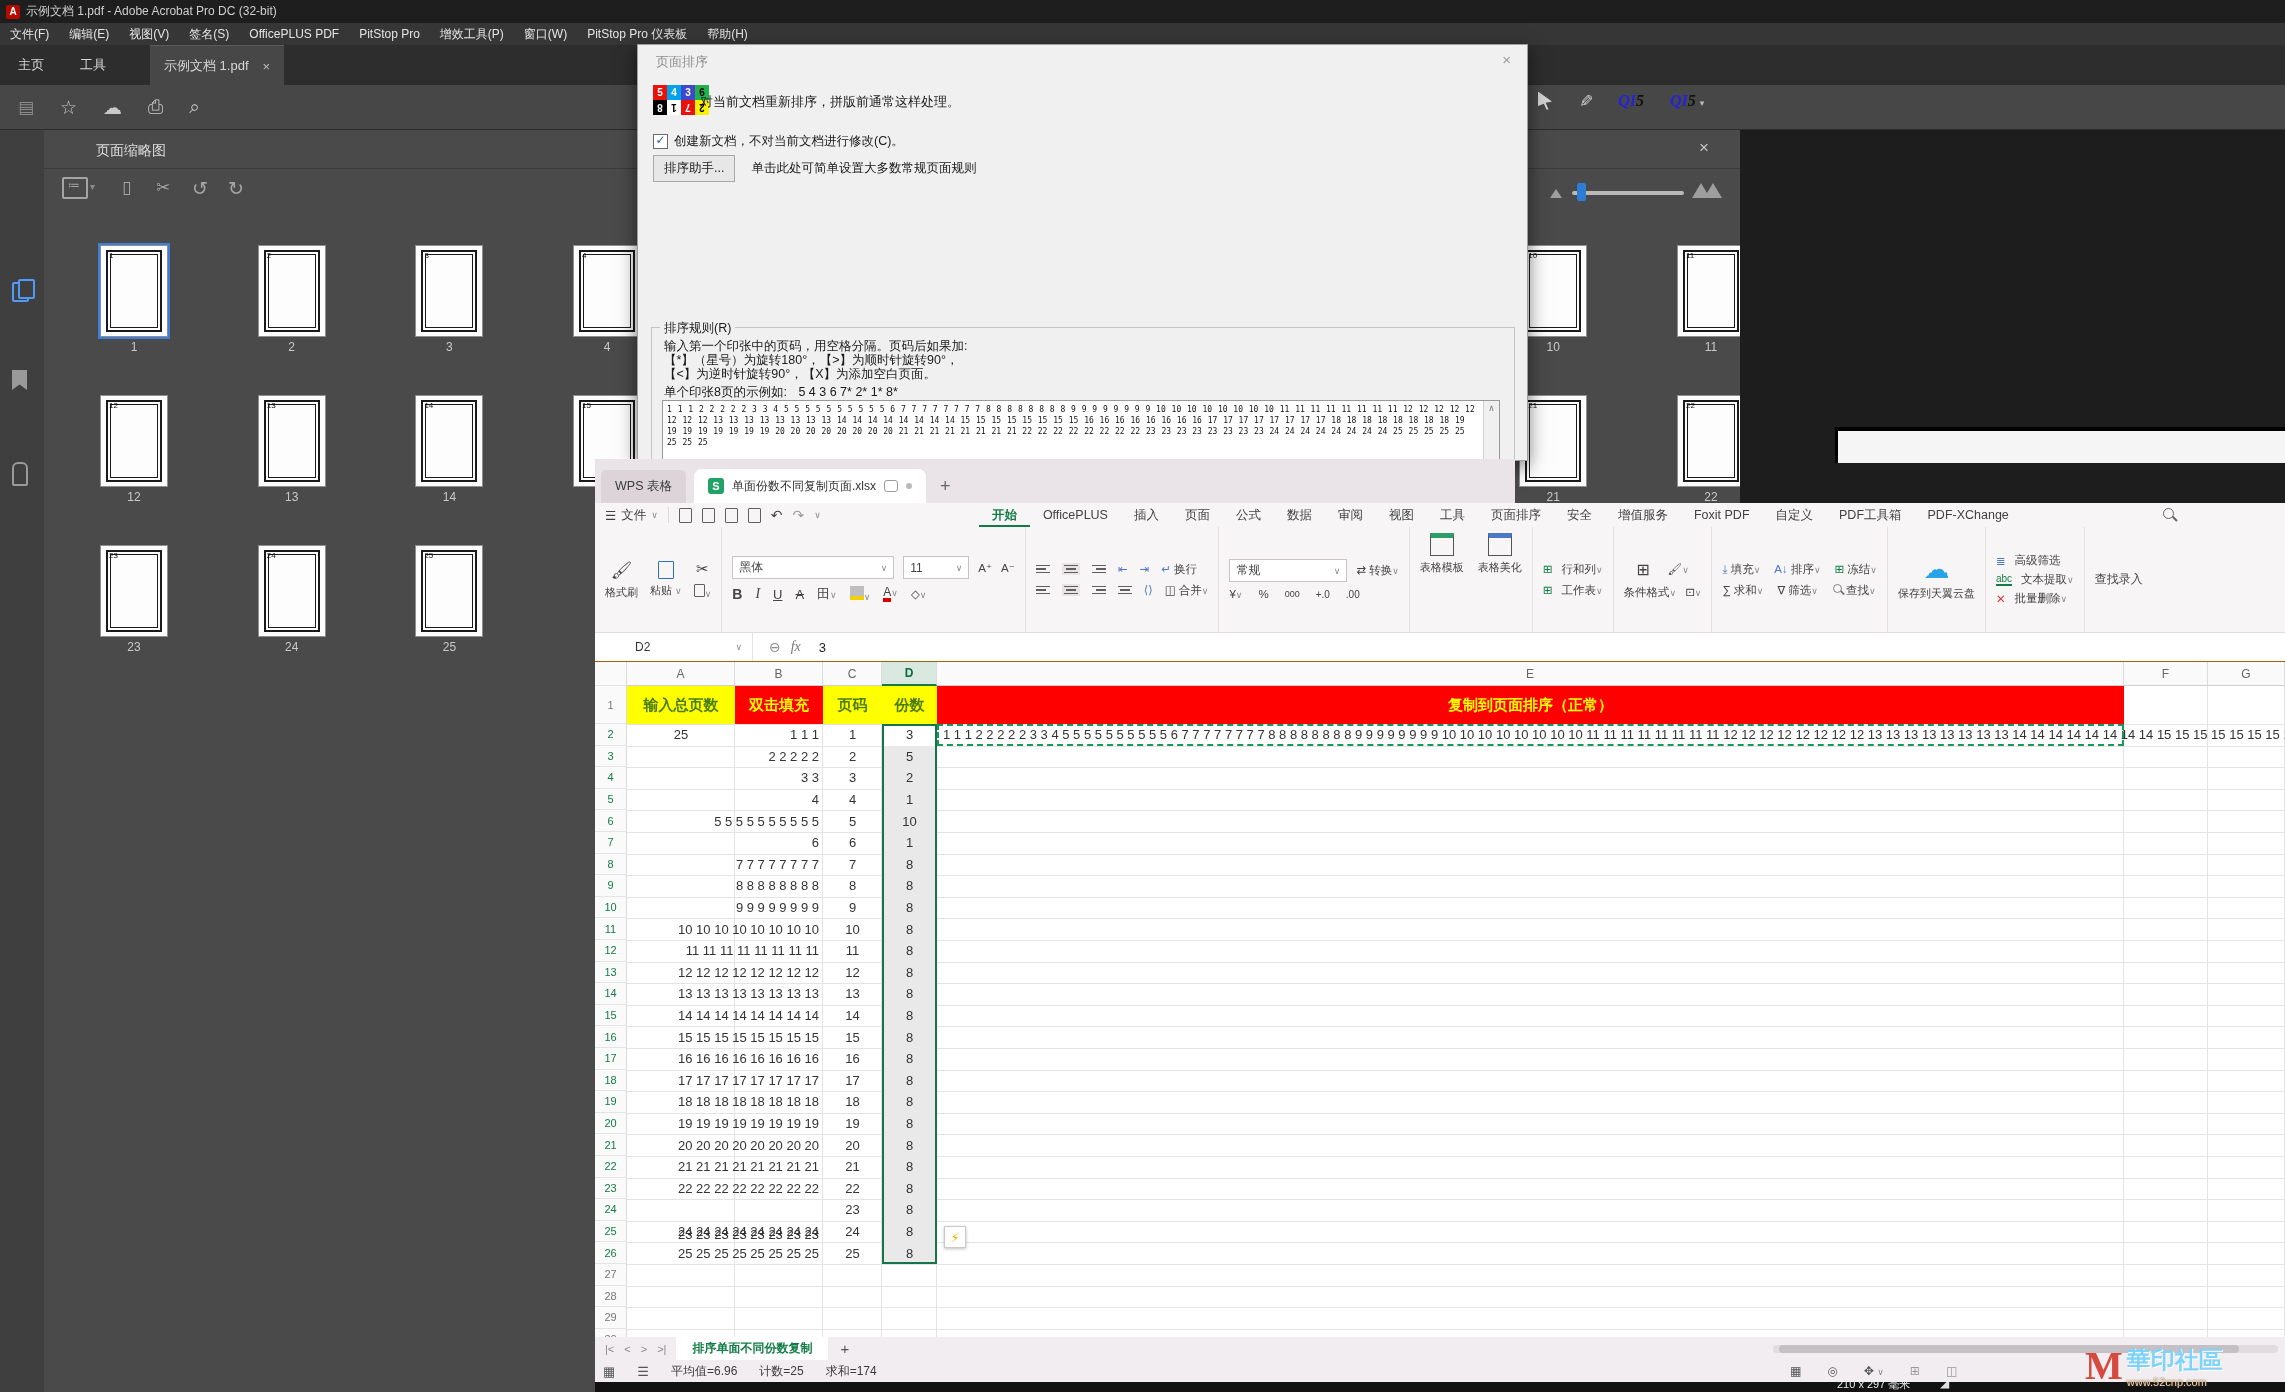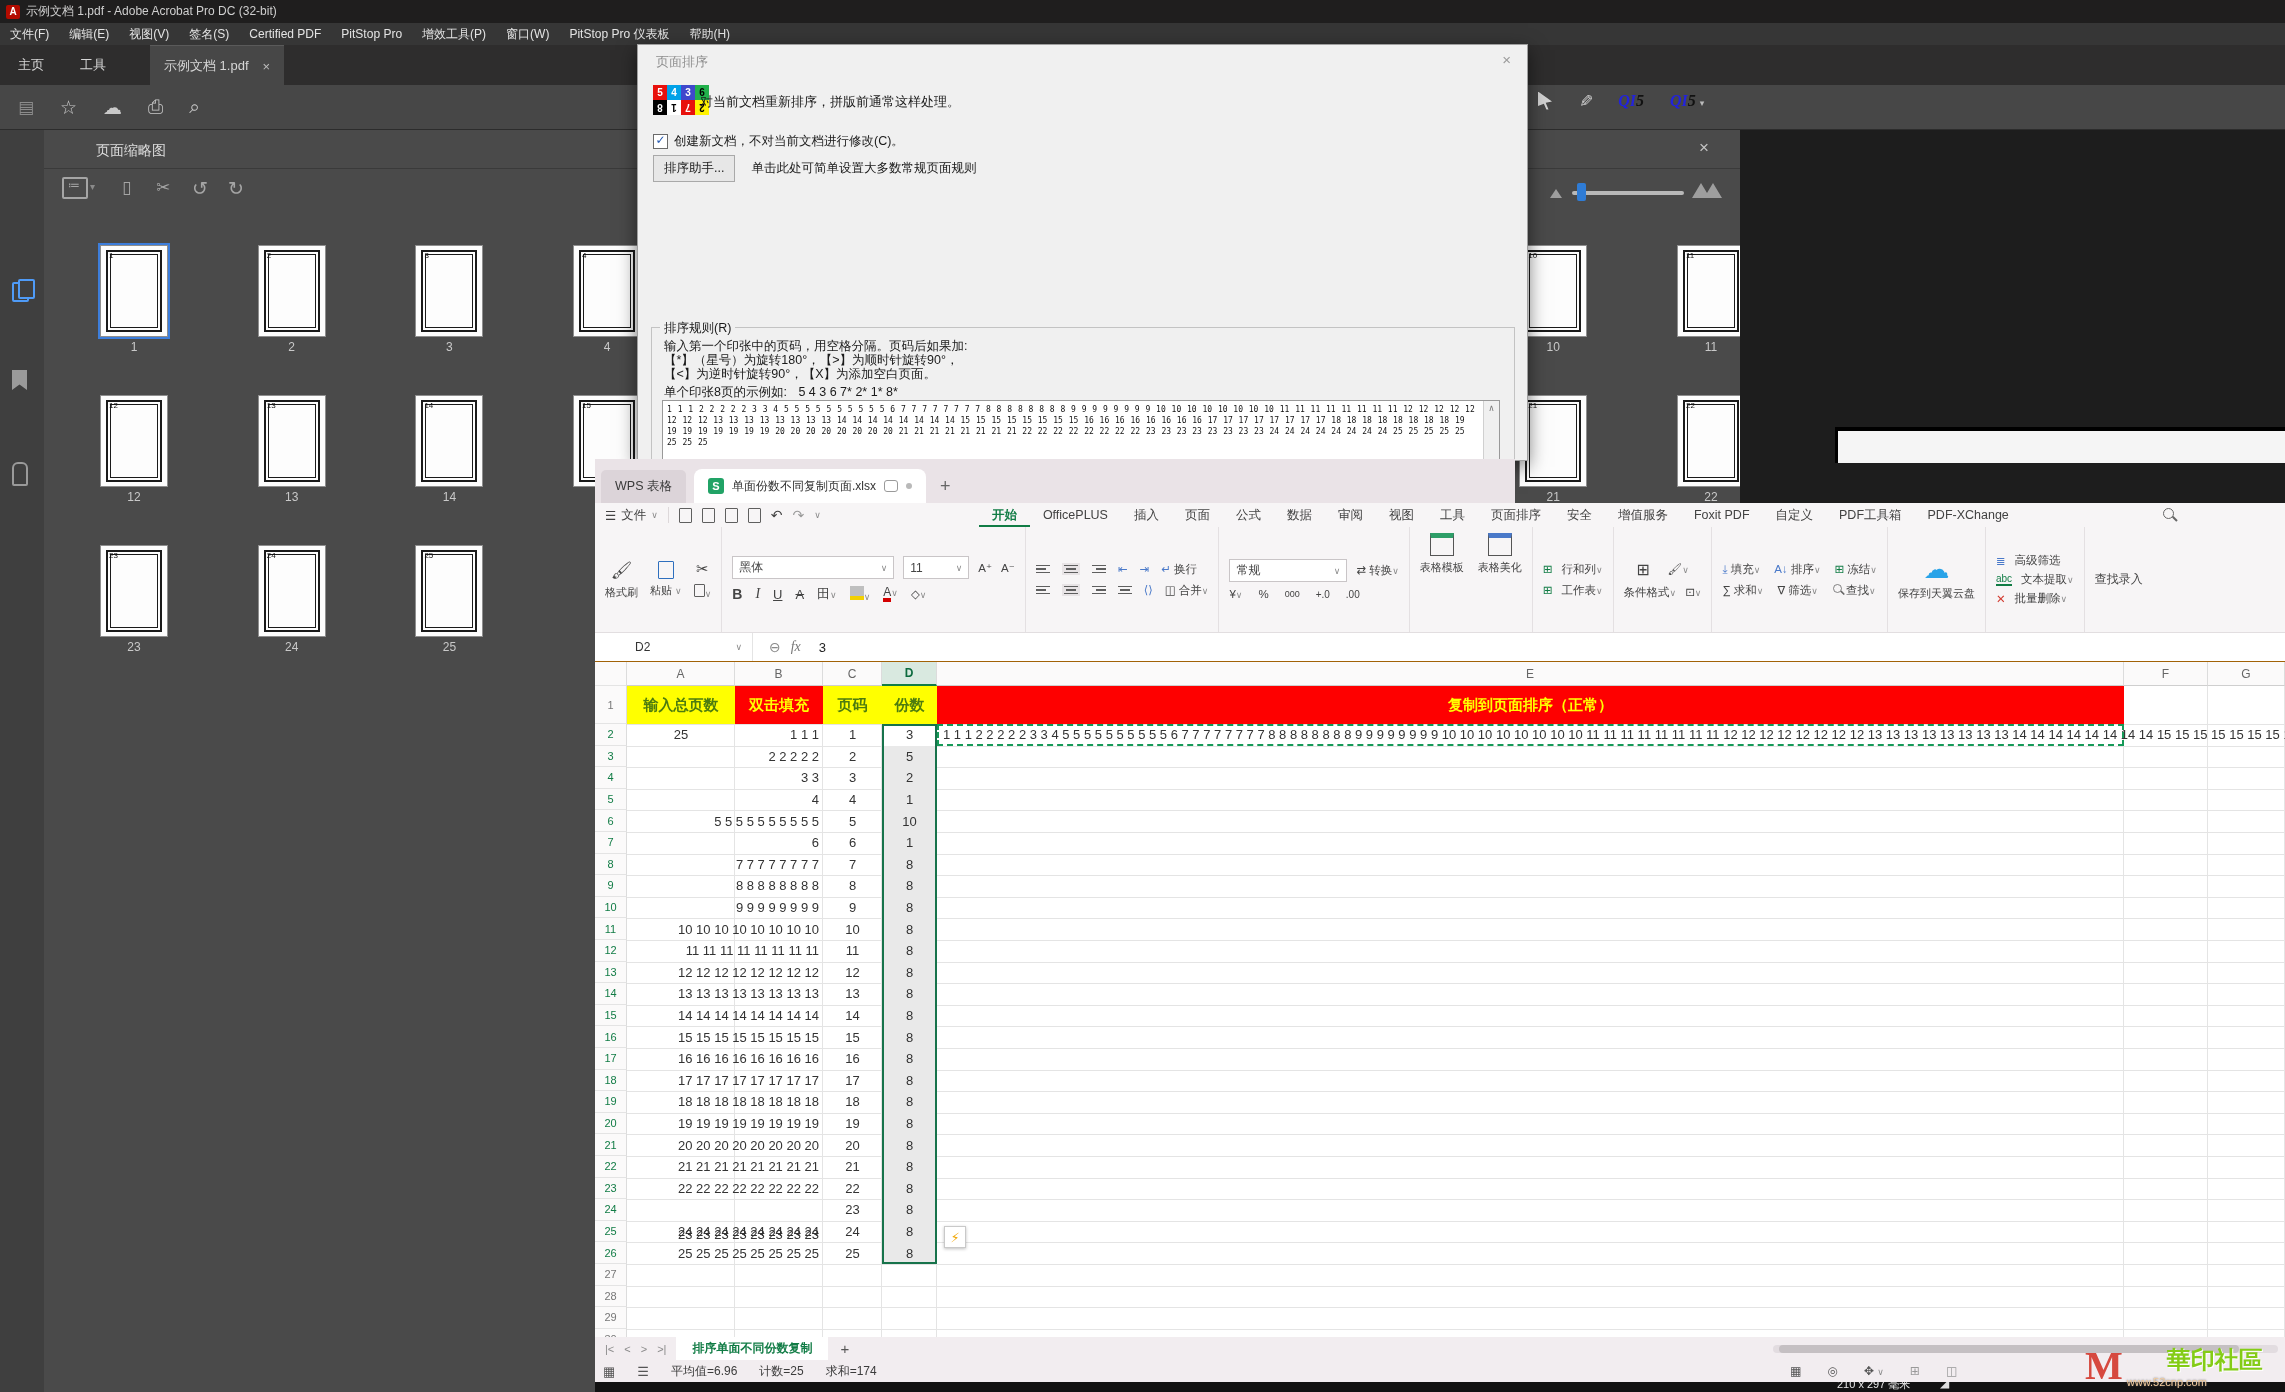--- a/index.html
+++ b/index.html
@@ -176,39 +176,39 @@
   .nav-g{display:flex;gap:10px;padding:0 10px;color:#8a8a8a;font-size:11px;}
   .stab{background:#fff;height:100%;display:flex;align-items:center;padding:0 16px;color:#117c45;font-weight:bold;}
   .hscroll{position:absolute;left:1178px;top:8px;width:505px;height:8px;background:#e2dce0;border-radius:4px;}
   .hscroll .th{position:absolute;left:6px;top:0;width:460px;height:8px;background:#c5c0c3;border-radius:4px;}
   .statusbar{position:absolute;left:0;top:857px;width:1690px;height:22px;background:#f2edf0;
     display:flex;align-items:center;gap:22px;padding-left:8px;box-sizing:border-box;font-size:12px;color:#3c3c3c;}
   .sb-ic{color:#555;font-size:13px;}
   .sb-right{position:absolute;left:1195px;top:0;height:22px;display:flex;align-items:center;gap:26px;color:#555;}
   .watermark{left:2085px;top:1340px;width:200px;height:52px;z-index:40;display:flex;align-items:center;gap:4px;}
   .wm-m{font-size:40px;font-weight:bold;color:#d6493f;font-family:"Liberation Serif",serif;line-height:40px;}
-  .wm-t1{color:#84cc16;font-size:24px;font-weight:bold;text-shadow:1px 1px 0 #fff;margin-left:40px;}
+  .wm-t1{color:#7dd3fc;font-size:24px;font-weight:bold;text-shadow:1px 1px 0 #fff;}
   .wm-t2{color:#f7cf9f;font-size:11px;text-shadow:0 0 2px #555;}
 </style>
 </head>
 <body>
 
 <div id="root">
 
   <div class="abs acb-titlebar">
     <span class="pdf-logo">A</span>
     <span>示例文档 1.pdf - Adobe Acrobat Pro DC (32-bit)</span>
   </div>
 
   <div class="abs acb-menubar">
       <span class="mi">文件(F)</span>
       <span class="mi">编辑(E)</span>
       <span class="mi">视图(V)</span>
       <span class="mi">签名(S)</span>
-      <span class="mi">Certified PDF</span>
+      <span class="mi">OfficePLUS PDF</span>
       <span class="mi">PitStop Pro</span>
       <span class="mi">增效工具(P)</span>
       <span class="mi">窗口(W)</span>
       <span class="mi">PitStop Pro 仪表板</span>
       <span class="mi">帮助(H)</span>
     </div>
 
   <div class="abs acb-tabbar">
     <span class="acb-tab-static" style="left:0;">主页</span>
     <span class="acb-tab-static" style="left:62px;">工具</span>

